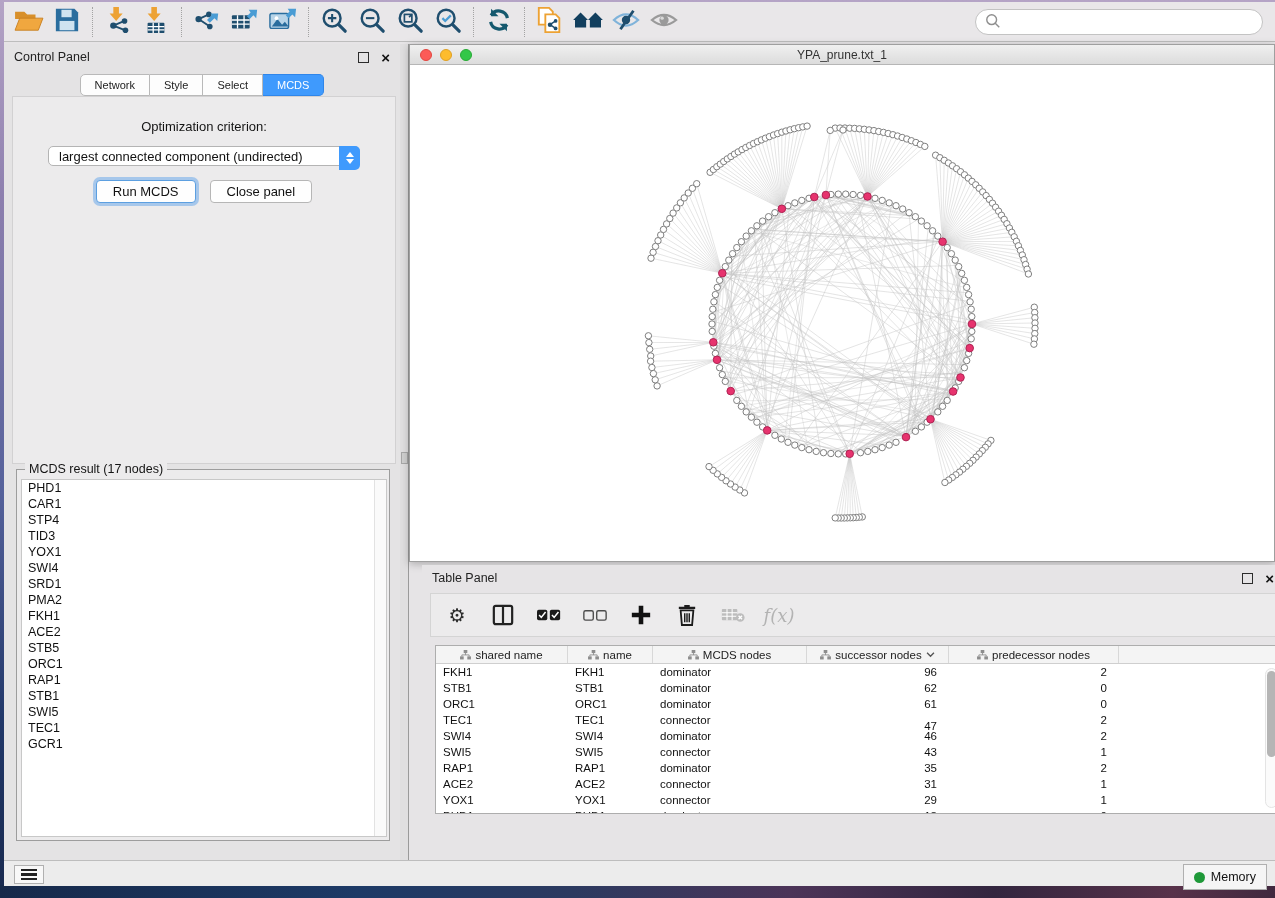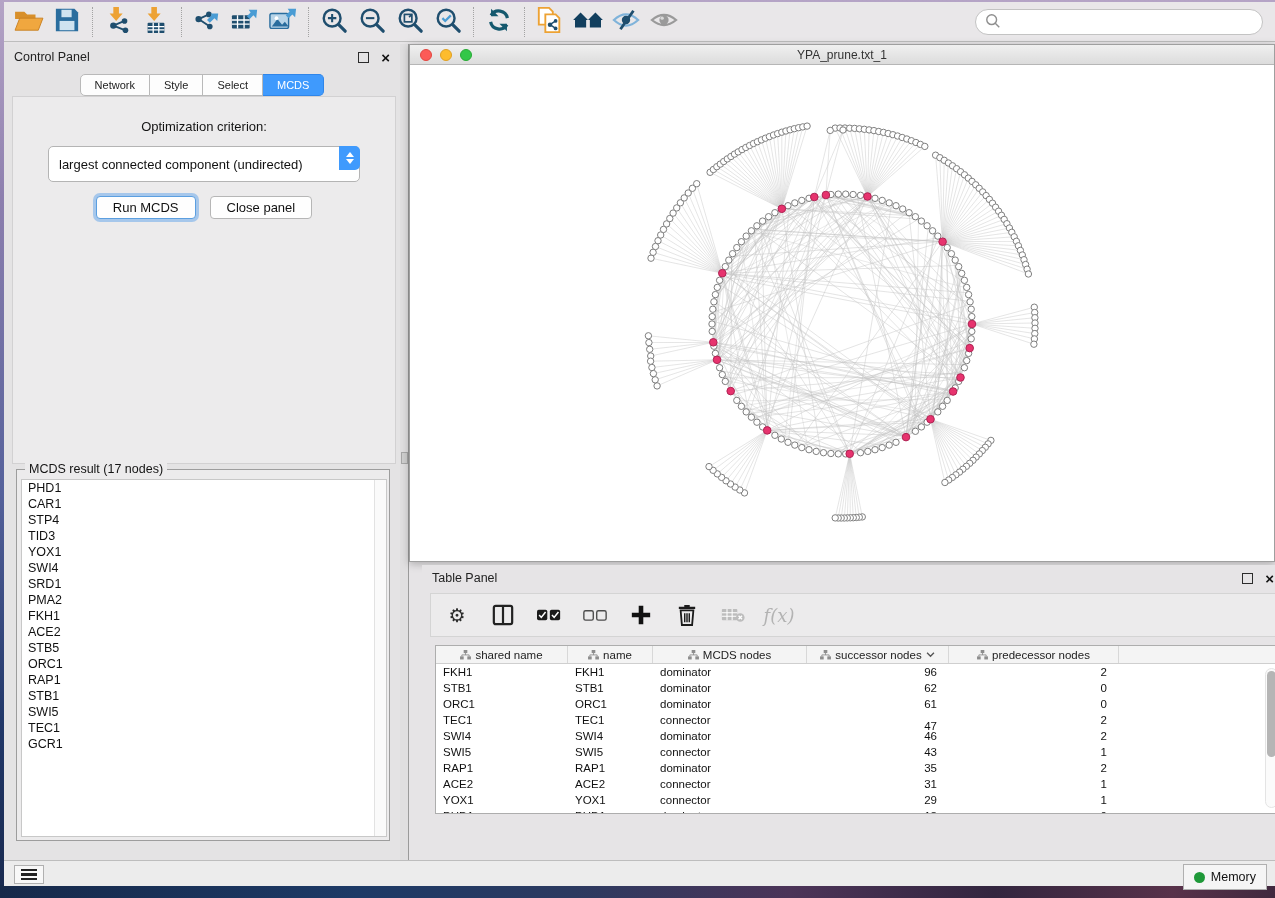--- a/index.html
+++ b/index.html
@@ -30,21 +30,21 @@
   .win-close{font-weight:bold;font-size:15px;color:#111;line-height:11px;}
   #cp-tabs{position:absolute;left:0;top:30px;width:100%;display:flex;justify-content:center;z-index:3;}
   .seg-tab{background:#fdfdfd;border:1px solid #b9b9b9;border-left:none;padding:3px 14px;
     font-size:11px;color:#222;height:22px;display:flex;align-items:center;}
   .seg-tab.first{border-left:1px solid #b9b9b9;border-radius:5px 0 0 5px;}
   .seg-tab.last{border-radius:0 5px 5px 0;}
   .seg-tab.active{background:#3f9afd;border-color:#2f86ea;color:#fff;}
   #cp-inner{position:absolute;left:8px;top:52px;width:384px;height:368px;background:#ecebec;
     border:1px solid #d2d1d2;}
   #criterion-label{text-align:center;margin-top:22px;font-size:13px;color:#141414;}
-  #criterion-select{position:relative;margin:12px auto 0;width:312px;height:36px;background:#fff;
+  #criterion-select{position:relative;margin:12px auto 0;width:312px;height:20px;background:#fff;
     border:1px solid #b4b4b4;border-radius:5px;display:flex;align-items:center;padding-left:10px;
     font-size:13px;color:#111;}
   #criterion-stepper{position:absolute;right:-1px;top:-1px;width:21px;height:24px;background:#3f9afd;
     border-radius:0 5px 5px 0;display:flex;flex-direction:column;align-items:center;justify-content:center;gap:2px;}
   .updown{width:0;height:0;border-left:4px solid transparent;border-right:4px solid transparent;}
   .up{border-bottom:5px solid #fff;} .down{border-top:5px solid #fff;}
   #cp-buttons{display:flex;justify-content:center;gap:14px;margin-top:14px;}
   .push-btn{background:#fefefe;border:1px solid #b6b6b6;border-radius:4px;height:23px;
     padding:0 16px;font-size:13px;color:#111;display:flex;align-items:center;}
   .push-btn.focused{border-color:#5c9fe0;box-shadow:0 0 0 3px rgba(110,170,235,.55);}

